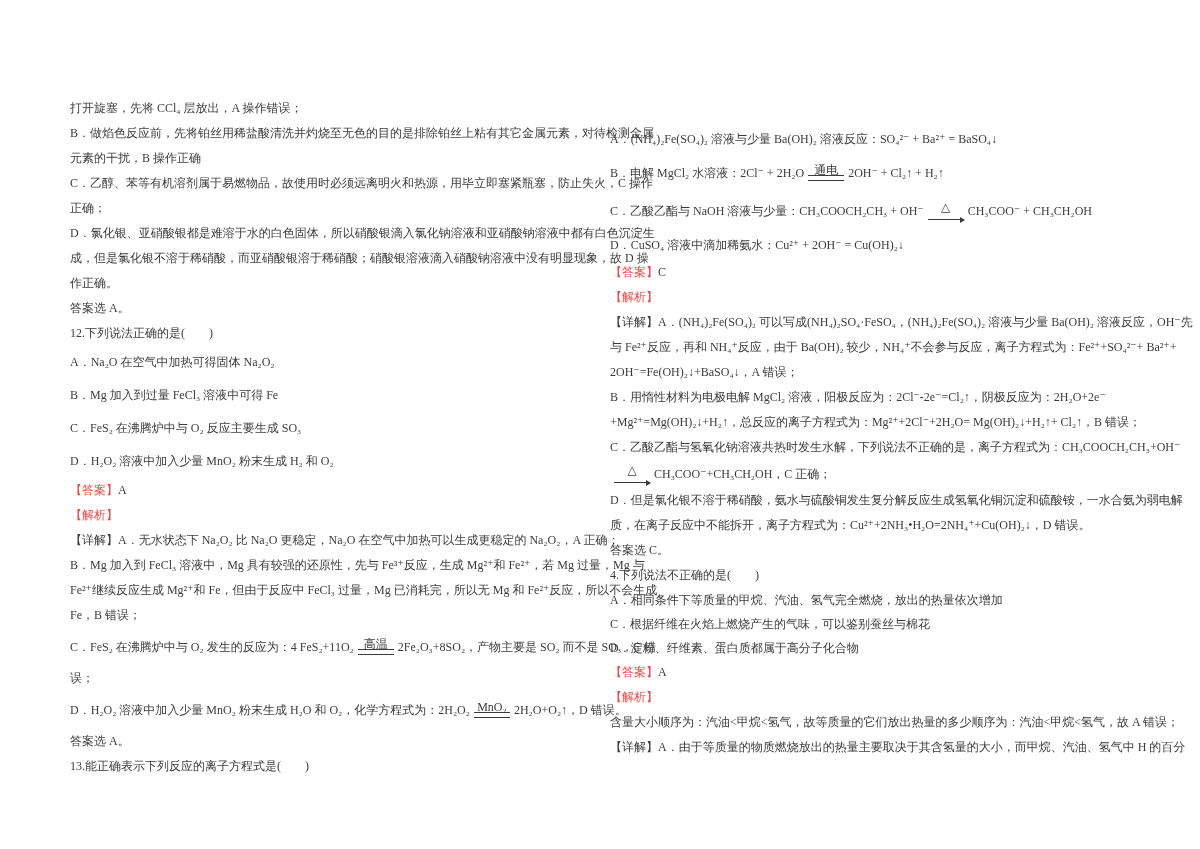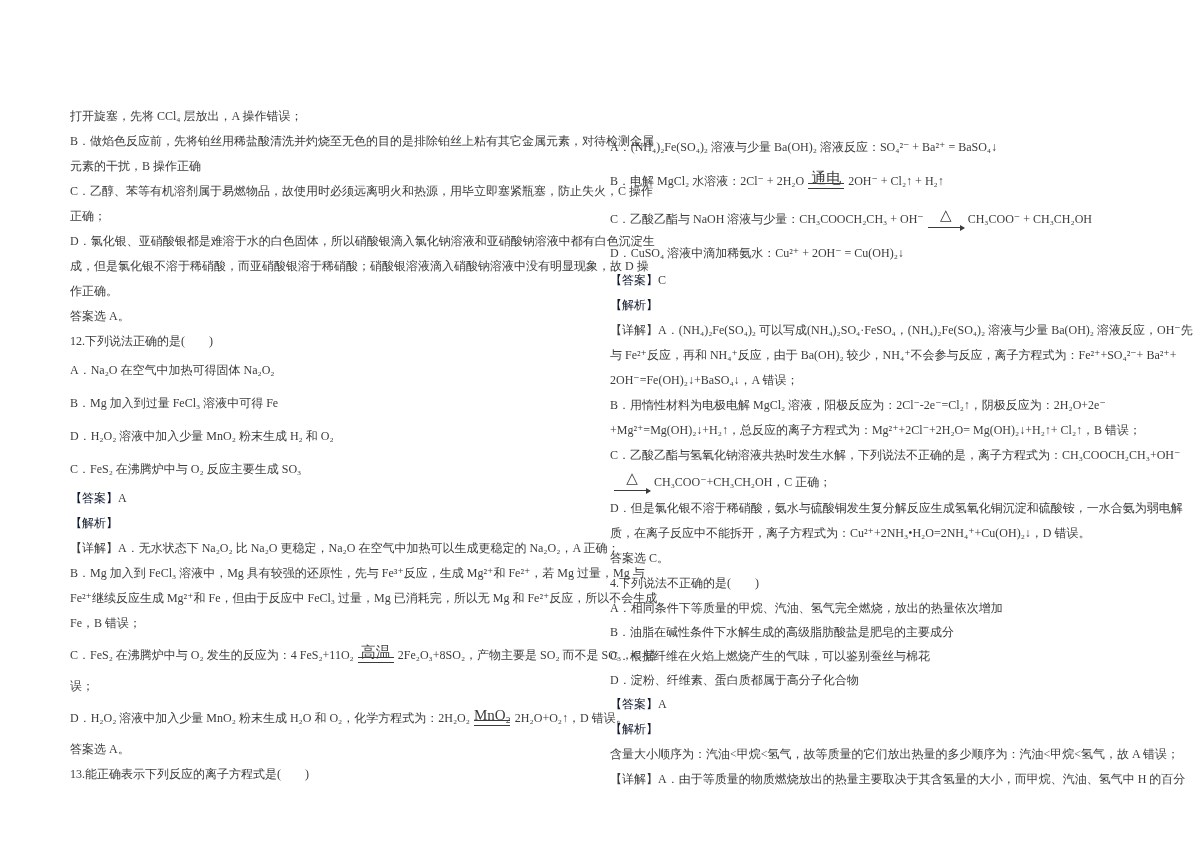--- a/index.html
+++ b/index.html
@@ -1,33 +1,33 @@
 <!DOCTYPE html>
 <html><head>
 <meta charset="utf-8">
 <style>
   html,body{margin:0;padding:0}
   body{
     width:1200px;height:849px;background:#ffffff;position:relative;
     font-family:"Liberation Serif","DejaVu Serif",serif;
     color:#3b3b3b;font-size:12px;overflow:hidden;
   }
-  .col{position:absolute;top:16px}
+  .col{position:absolute;top:8px}
   #col-left{left:70px;width:525px;padding-top:88px}
   #col-right{left:610px;width:535px;padding-top:116px}
   .ln{height:25px;display:flex;align-items:center;white-space:nowrap}
   .opt{height:33px}
   .opt13{height:30px}
   .opt14{height:24px}
   .ans{height:25px}
   .eq{height:38px}
   .eq-sm{height:28px}
-  .blue{color:#0f172a}
+  .blue{color:#ef4444}
   .ov{display:inline-flex;flex-direction:column;align-items:center;margin:0 4px}
-  .ov .lbl{font-size:15px;line-height:10px}
+  .ov .lbl{font-size:12px;line-height:10px}
   .dbl{width:36px;height:4px;border-top:1px solid #3b3b3b;border-bottom:1px solid #3b3b3b}
   .arr{width:36px;height:5px;border-bottom:1px solid #3b3b3b;position:relative;margin-top:2px}
   .arr::after{content:"";position:absolute;right:-1px;bottom:-3.5px;width:0;height:0;
     border-left:5px solid #3b3b3b;border-top:3px solid transparent;border-bottom:3px solid transparent}
 </style>
 </head>
 <body>
 
 <div class="col" id="col-left">
   <div class="ln">打开旋塞，先将 CCl₄ 层放出，A 操作错误；</div>
@@ -35,22 +35,22 @@
   <div class="ln">元素的干扰，B 操作正确</div>
   <div class="ln">C．乙醇、苯等有机溶剂属于易燃物品，故使用时必须远离明火和热源，用毕立即塞紧瓶塞，防止失火，C 操作</div>
   <div class="ln">正确；</div>
   <div class="ln">D．氯化银、亚硝酸银都是难溶于水的白色固体，所以硝酸银滴入氯化钠溶液和亚硝酸钠溶液中都有白色沉淀生</div>
   <div class="ln">成，但是氯化银不溶于稀硝酸，而亚硝酸银溶于稀硝酸；硝酸银溶液滴入硝酸钠溶液中没有明显现象，故 D 操</div>
   <div class="ln">作正确。</div>
   <div class="ln">答案选 A。</div>
   <div class="ln">12.下列说法正确的是(　　)</div>
   <div class="ln opt">A．Na₂O 在空气中加热可得固体 Na₂O₂</div>
   <div class="ln opt">B．Mg 加入到过量 FeCl₃ 溶液中可得 Fe</div>
+  <div class="ln opt">C．FeS₂ 在沸腾炉中与 O₂ 反应主要生成 SO₃</div>
   <div class="ln opt">D．H₂O₂ 溶液中加入少量 MnO₂ 粉末生成 H₂ 和 O₂</div>
-  <div class="ln opt">C．FeS₂ 在沸腾炉中与 O₂ 反应主要生成 SO₃</div>
   <div class="ln ans">
     <span class="blue">【答案】</span>
       <span>A</span>
   </div>
   <div class="ln ans">
     <span class="blue">【解析】</span>
   </div>
   <div class="ln">【详解】A．无水状态下 Na₂O₂ 比 Na₂O 更稳定，Na₂O 在空气中加热可以生成更稳定的 Na₂O₂，A 正确；</div>
   <div class="ln">B．Mg 加入到 FeCl₃ 溶液中，Mg 具有较强的还原性，先与 Fe³⁺反应，生成 Mg²⁺和 Fe²⁺，若 Mg 过量，Mg 与</div>
   <div class="ln">Fe²⁺继续反应生成 Mg²⁺和 Fe，但由于反应中 FeCl₃ 过量，Mg 已消耗完，所以无 Mg 和 Fe²⁺反应，所以不会生成</div>
@@ -113,21 +113,20 @@
       <span class="lbl">△</span>
       <span class="arr"></span>
     </span>
     <span>CH₃COO⁻+CH₃CH₂OH，C 正确；</span>
   </div>
   <div class="ln">D．但是氯化银不溶于稀硝酸，氨水与硫酸铜发生复分解反应生成氢氧化铜沉淀和硫酸铵，一水合氨为弱电解</div>
   <div class="ln">质，在离子反应中不能拆开，离子方程式为：Cu²⁺+2NH₃•H₂O=2NH₄⁺+Cu(OH)₂↓，D 错误。</div>
   <div class="ln">答案选 C。</div>
   <div class="ln">4.下列说法不正确的是(　　)</div>
   <div class="ln opt14">A．相同条件下等质量的甲烷、汽油、氢气完全燃烧，放出的热量依次增加</div>
-  <div class="ln opt14">B．油脂在碱性条件下水解生成的高级脂肪酸盐是肥皂的主要成分</div>
   <div class="ln opt14">C．根据纤维在火焰上燃烧产生的气味，可以鉴别蚕丝与棉花</div>
   <div class="ln opt14">D．淀粉、纤维素、蛋白质都属于高分子化合物</div>
   <div class="ln ans">
     <span class="blue">【答案】</span>
       <span>A</span>
   </div>
   <div class="ln ans">
     <span class="blue">【解析】</span>
   </div>
   <div class="ln">含量大小顺序为：汽油&lt;甲烷&lt;氢气，故等质量的它们放出热量的多少顺序为：汽油&lt;甲烷&lt;氢气，故 A 错误；</div>

